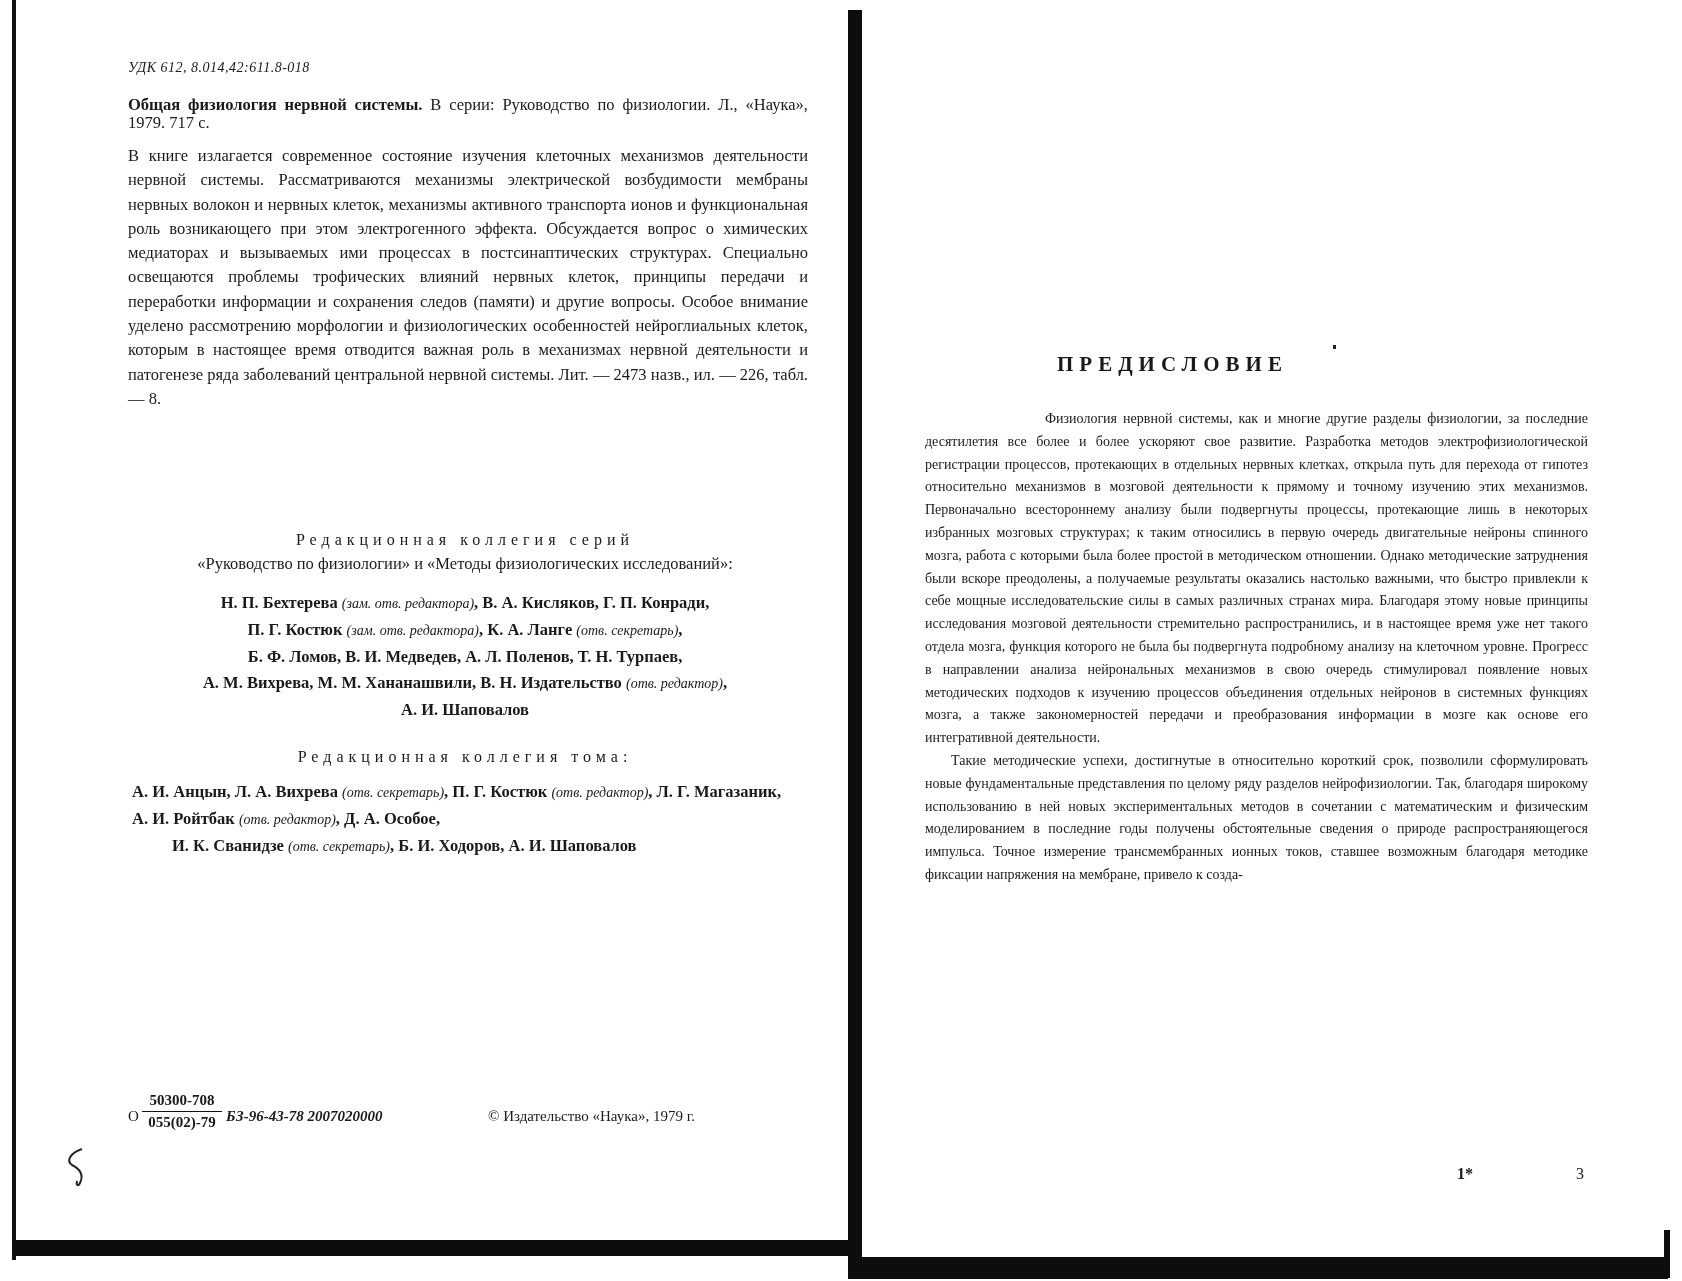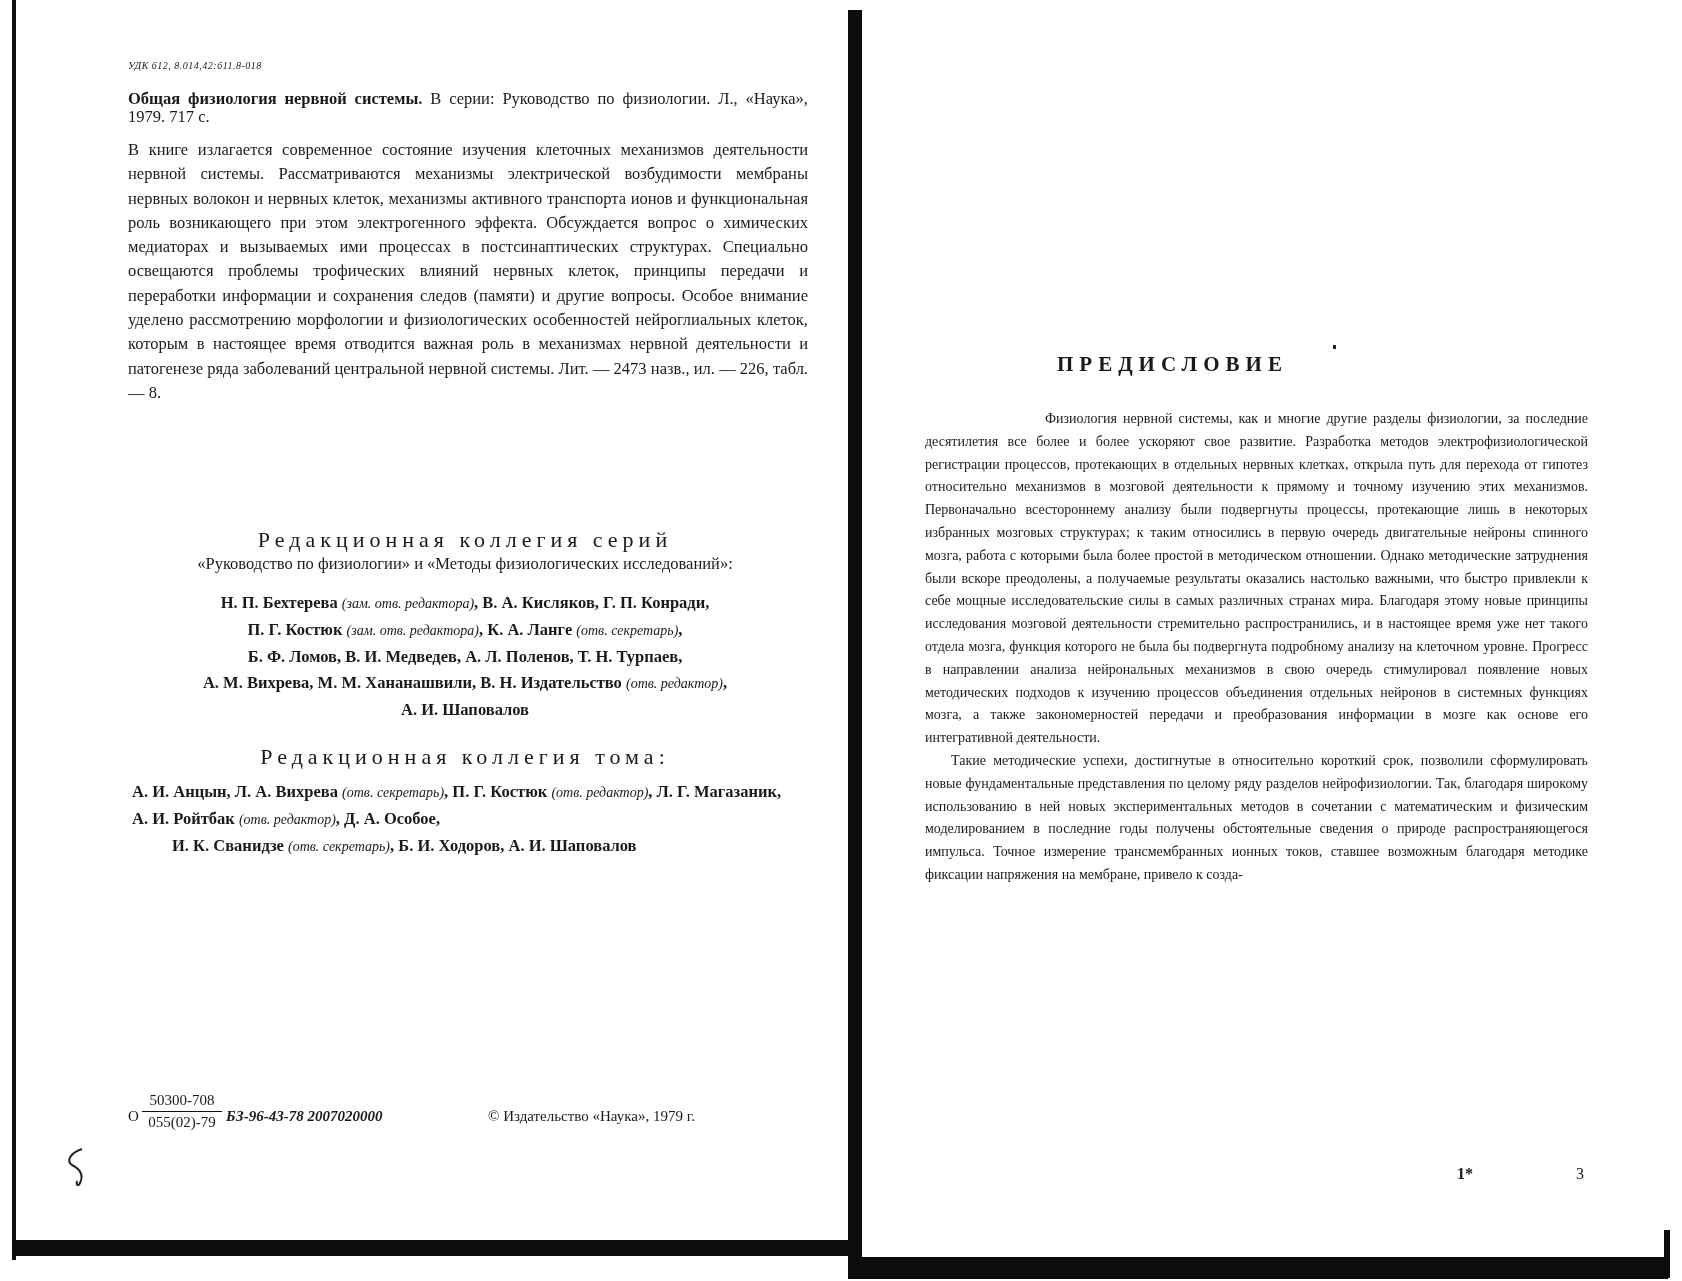--- a/index.html
+++ b/index.html
@@ -10,37 +10,37 @@
   }
   .frame-left { position:absolute; left:12px; top:0; width:4px; height:1260px; background:#111; }
   .spine { position:absolute; left:848px; top:10px; width:14px; height:1255px; background:#0d0d0d; }
   .bar-left { position:absolute; left:12px; top:1240px; width:840px; height:16px; background:#0d0d0d; }
   .bar-right { position:absolute; left:848px; top:1257px; width:820px; height:22px; background:#0d0d0d; }
   .edge-right { position:absolute; left:1664px; top:1230px; width:6px; height:48px; background:#0d0d0d; }
 
   .page { position:absolute; }
   .left-page { left:128px; top:60px; width:680px; }
 
-  .udk { font-size:10px; font-style:italic; letter-spacing:0.5px; margin:0 0 14px 0; height:16px; }
+  .udk { font-size:14px; font-style:italic; letter-spacing:0.5px; margin:0 0 20px 0; height:16px; }
   .biblio { font-size:16.5px; line-height:18px; margin:0 0 12px 0; text-align:justify; }
   .biblio .t { font-weight:bold; }
   .abstract { font-size:16.5px; line-height:24.3px; text-align:justify; margin:0; }
 
   .board { position:absolute; left:120px; width:690px; text-align:center; font-size:16.5px; }
   .board-series { top:528px; }
   .board-volume { top:745px; }
-  .spaced { letter-spacing:5px; font-size:22px; margin:0; line-height:24px; }
+  .spaced { letter-spacing:5px; font-size:16px; margin:0; line-height:24px; }
   .series-names { margin:0 0 14px 0; line-height:24px; }
   .names { margin:12px; line-height:26px; font-weight:bold; }
   .names i { font-weight:normal; font-size:14px; }
   .vol-names { text-align:left; }
 
   .imprint { position:absolute; left:128px; top:1090px; width:680px; height:60px; font-size:15px; }
   .code-o { position:absolute; left:0; top:18px; }
-  .frac { position:absolute; left:14px; top:2px; text-align:center; width:80px; font-weight:normal; }
+  .frac { position:absolute; left:14px; top:2px; text-align:center; width:80px; font-weight:bold; }
   .frac .num { display:block; border-bottom:1.5px solid #111; padding-bottom:2px; }
   .frac .den { display:block; padding-top:2px; }
   .code-rest { position:absolute; left:98px; top:18px; font-weight:bold;font-style:italic; }
   .copyright { position:absolute; left:360px; top:18px; }
   .scribble { position:absolute; left:60px; top:1145px; width:40px; height:45px; }
 
   .heading { position:absolute; left:1057px; top:352px; font-size:21px; letter-spacing:6px; margin:0; }
   .heading-dot { position:absolute; left:1333px; top:345px; width:3px; height:4px; background:#222; }
   .body-text { position:absolute; left:925px; top:408px; width:663px; font-size:14px; line-height:22.8px; text-align:justify; margin:0; }
   .body-text p { margin:0; text-indent:120px; }

